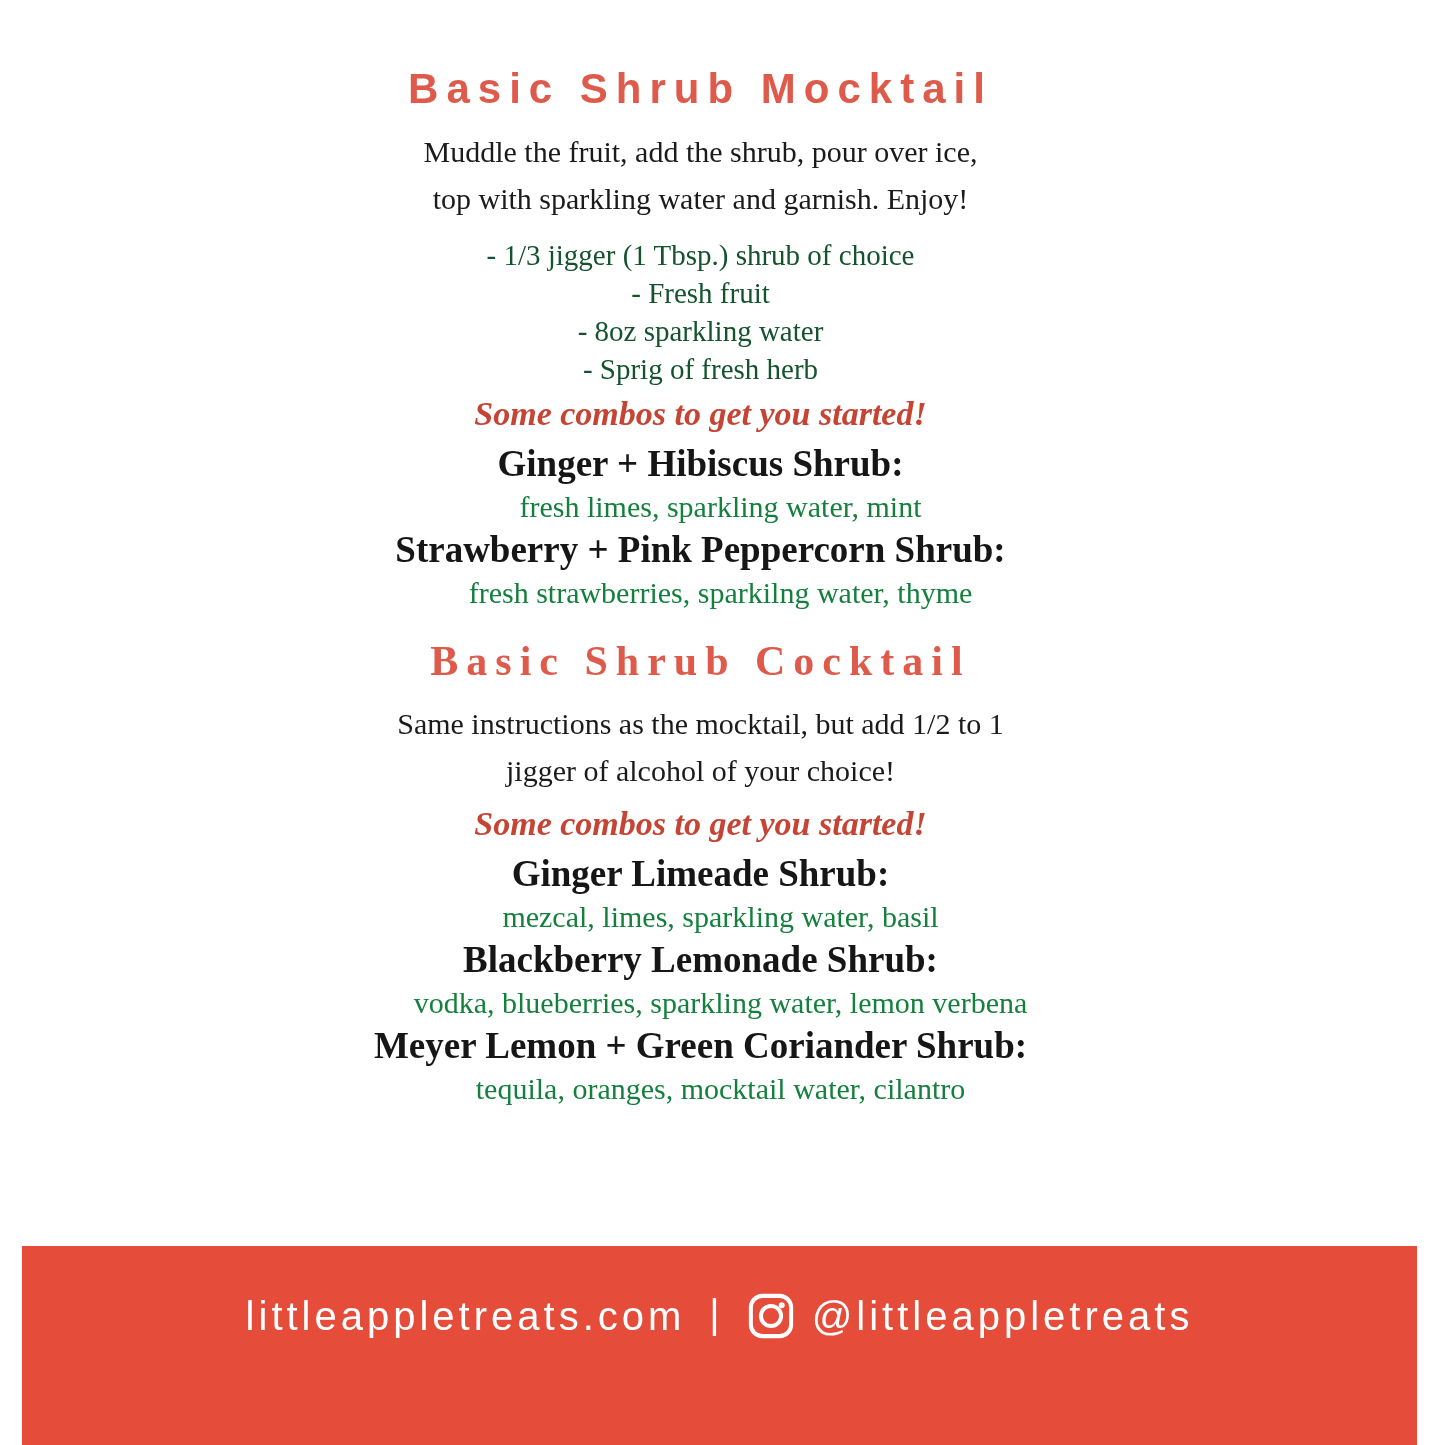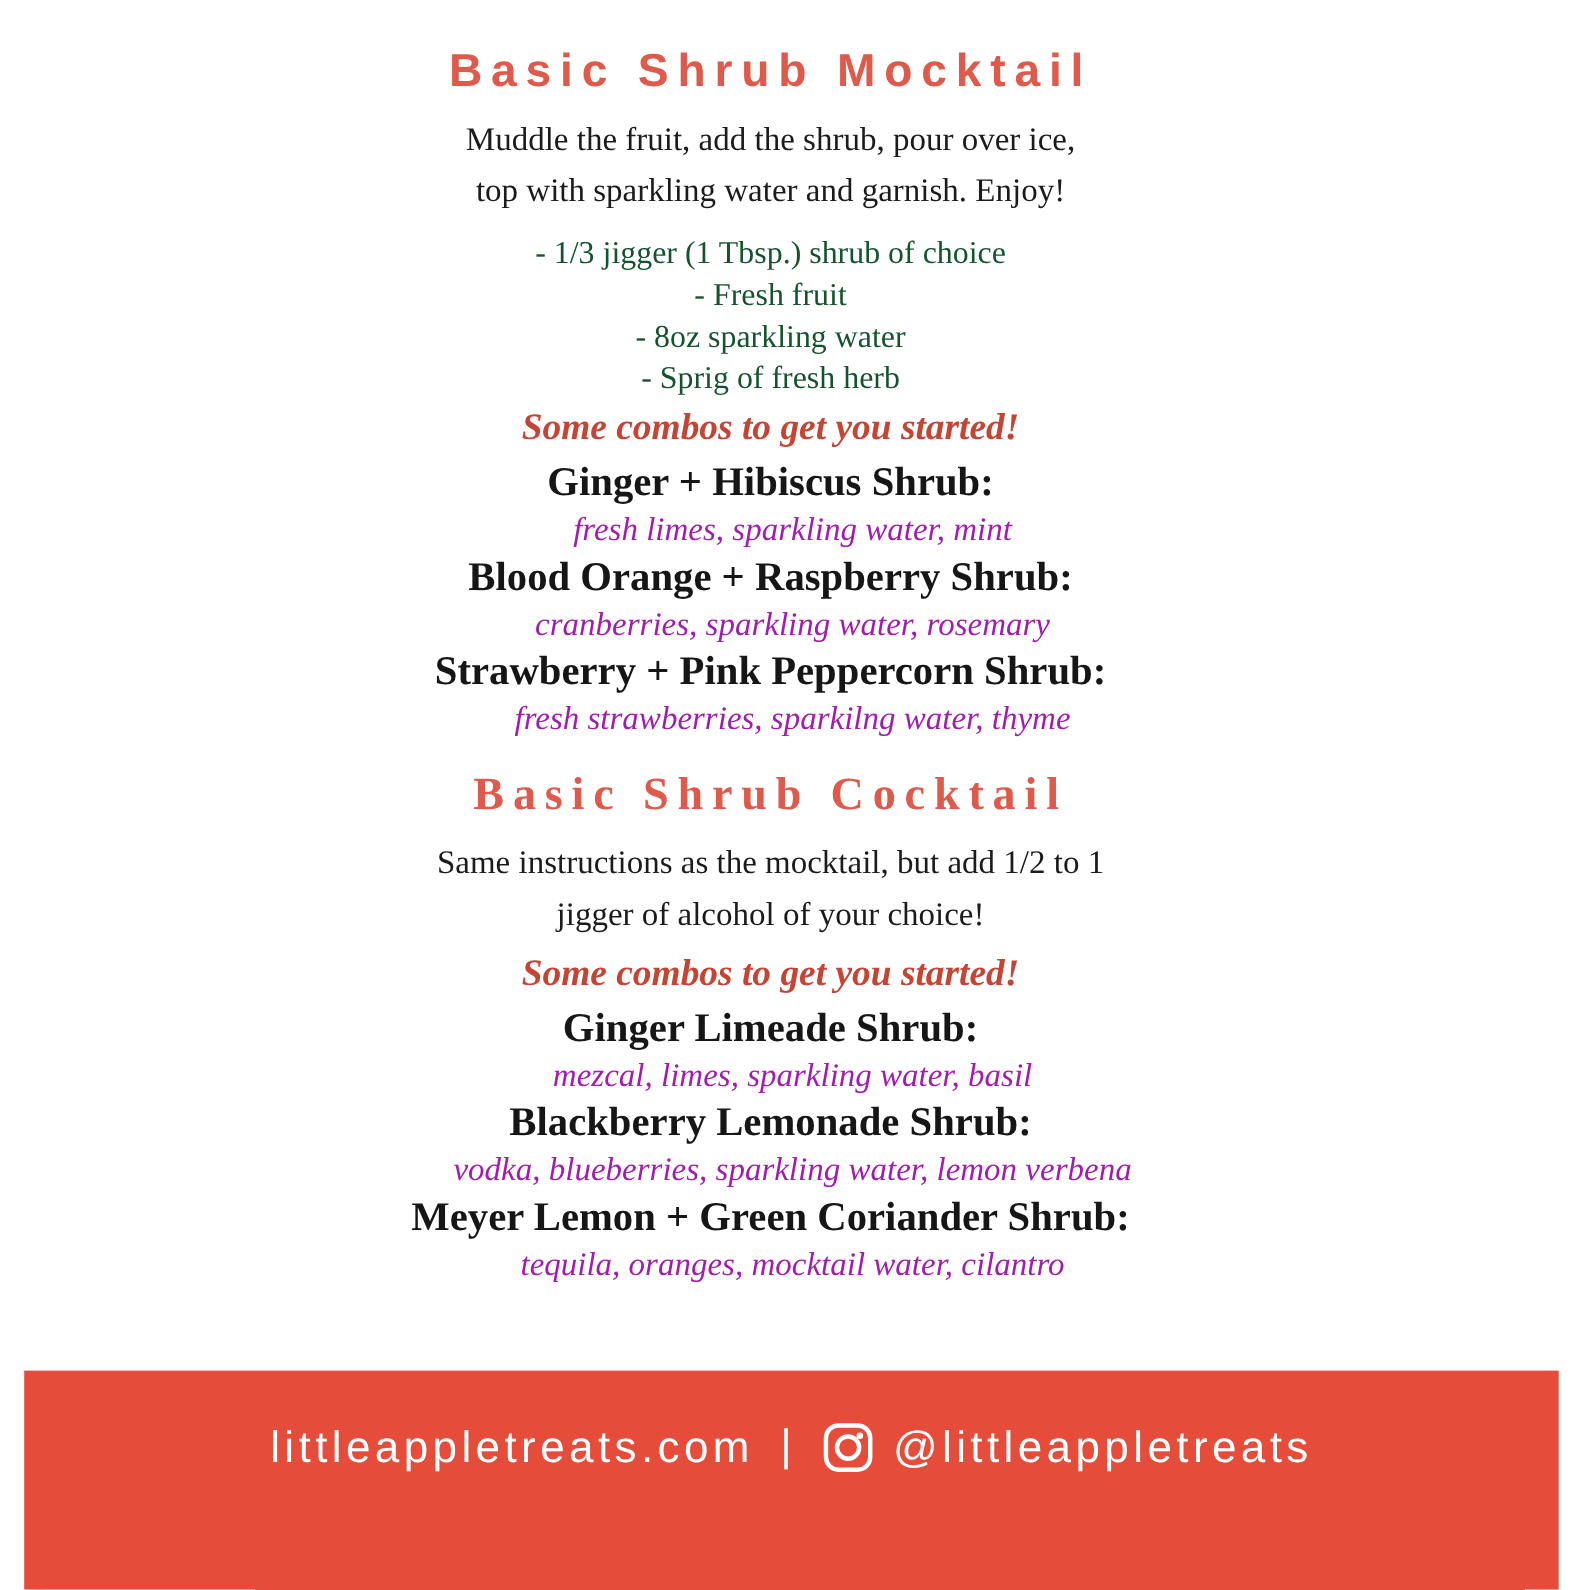--- a/index.html
+++ b/index.html
@@ -17,21 +17,21 @@
   }
   .content {
     position: absolute;
     top: 0;
     left: 0;
     width: 1401px;
     text-align: center;
   }
   .section-title {
     margin: 0;
-    padding-top: 43px;
+    padding-top: 68px;
     font-family: "Liberation Sans", sans-serif;
     font-weight: 600;
     font-size: 42px;
     line-height: 42px;
     letter-spacing: 8px;
     color: #de5a4b;
   }
   .section-title.second {
     padding-top: 26px;
     font-family: Liberation Serif, serif;
@@ -61,22 +61,21 @@
   }
   .combo-name {
     font-size: 37px;
     line-height: 44px;
     font-weight: 700;
     color: #161616;
   }
   .combo-details {
     font-size: 30px;
     line-height: 42px;
-    font-style: italic;
-    color: #a21caf;
+    color: #15803d;
     margin-left: 40px;
   }
   .footer-bar {
     position: absolute;
     left: 22px;
     right: 28px;
     top: 1246px;
     bottom: 0;
     background: #e64c3a;
     display: flex;
@@ -127,24 +126,20 @@
   </div>
 
   <div class="combos-heading">Some combos to get you started!</div>
 
   <div class="combos">
     <div class="combo">
       <div class="combo-name">Ginger + Hibiscus Shrub:</div>
       <div class="combo-details">fresh limes, sparkling water, mint</div>
     </div>
     <div class="combo">
-      <div class="combo-name">Blood Orange + Raspberry Shrub:</div>
-      <div class="combo-details">cranberries, sparkling water, rosemary</div>
-    </div>
-    <div class="combo">
       <div class="combo-name">Strawberry + Pink Peppercorn Shrub:</div>
       <div class="combo-details">fresh strawberries, sparkilng water, thyme</div>
     </div>
   </div>
 
   <h1 class="section-title second">Basic Shrub Cocktail</h1>
 
   <div class="intro">
     <div>Same instructions as the mocktail, but add 1/2 to 1</div>
     <div>jigger of alcohol of your choice!</div>

